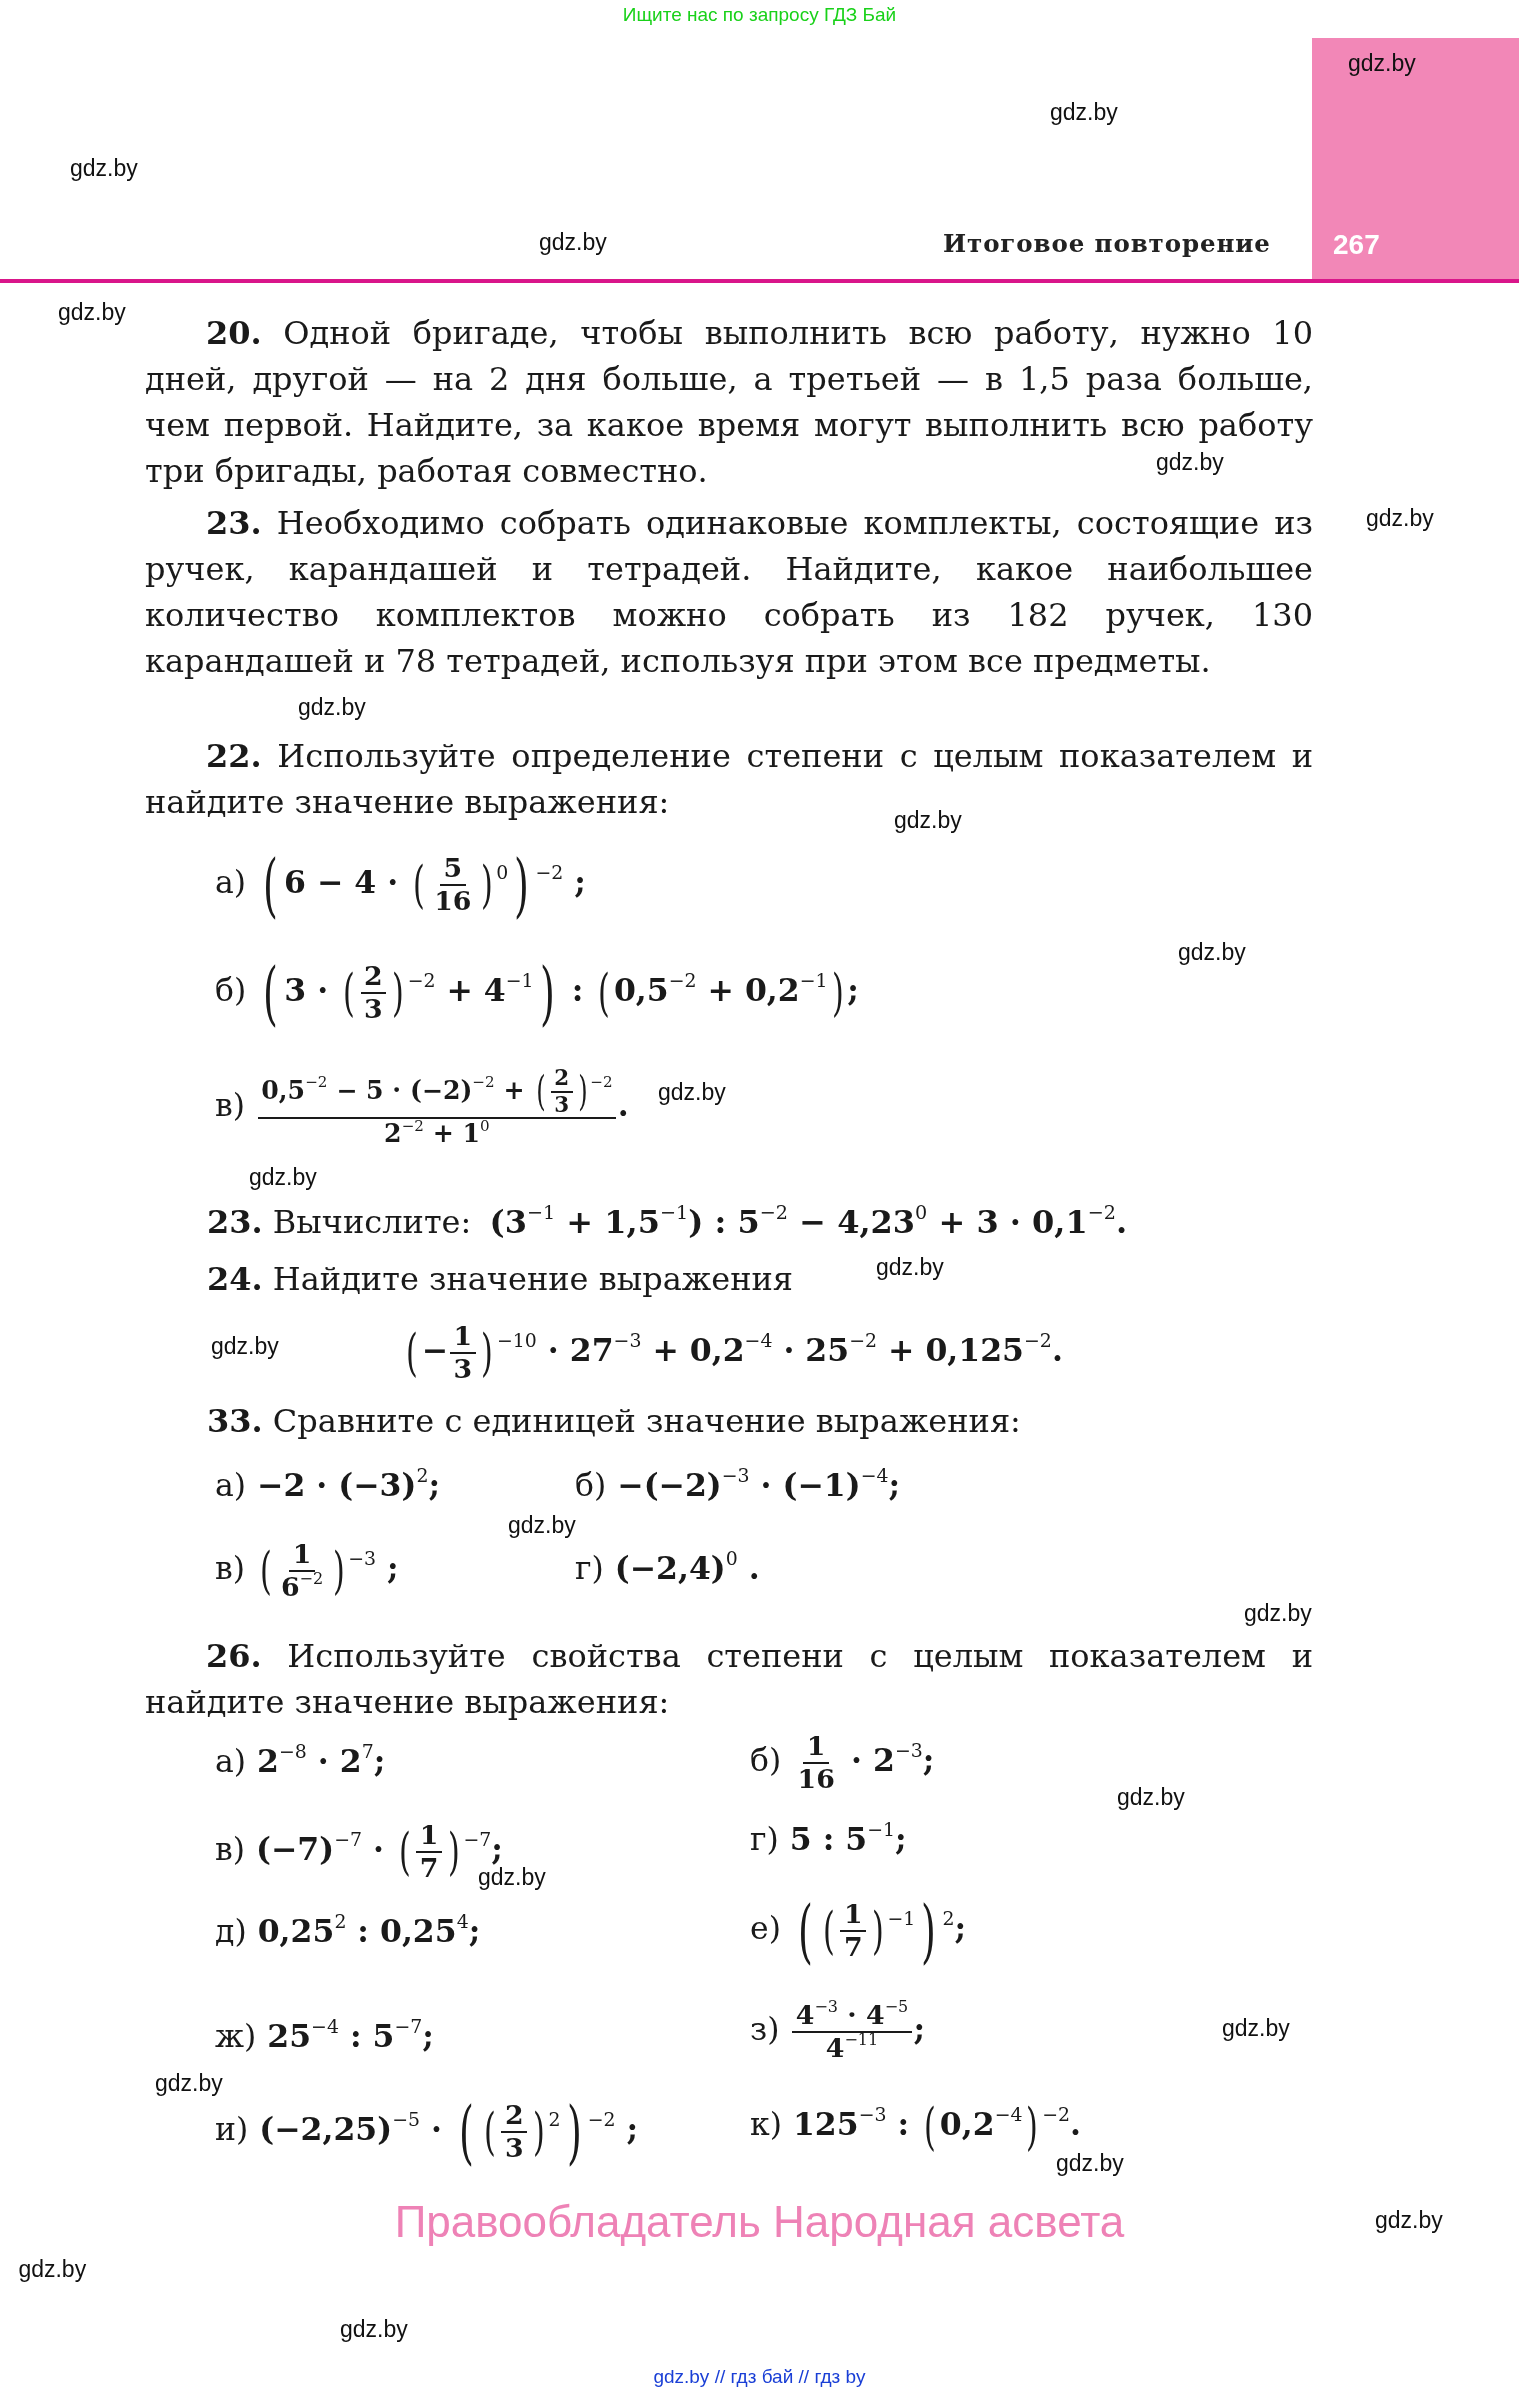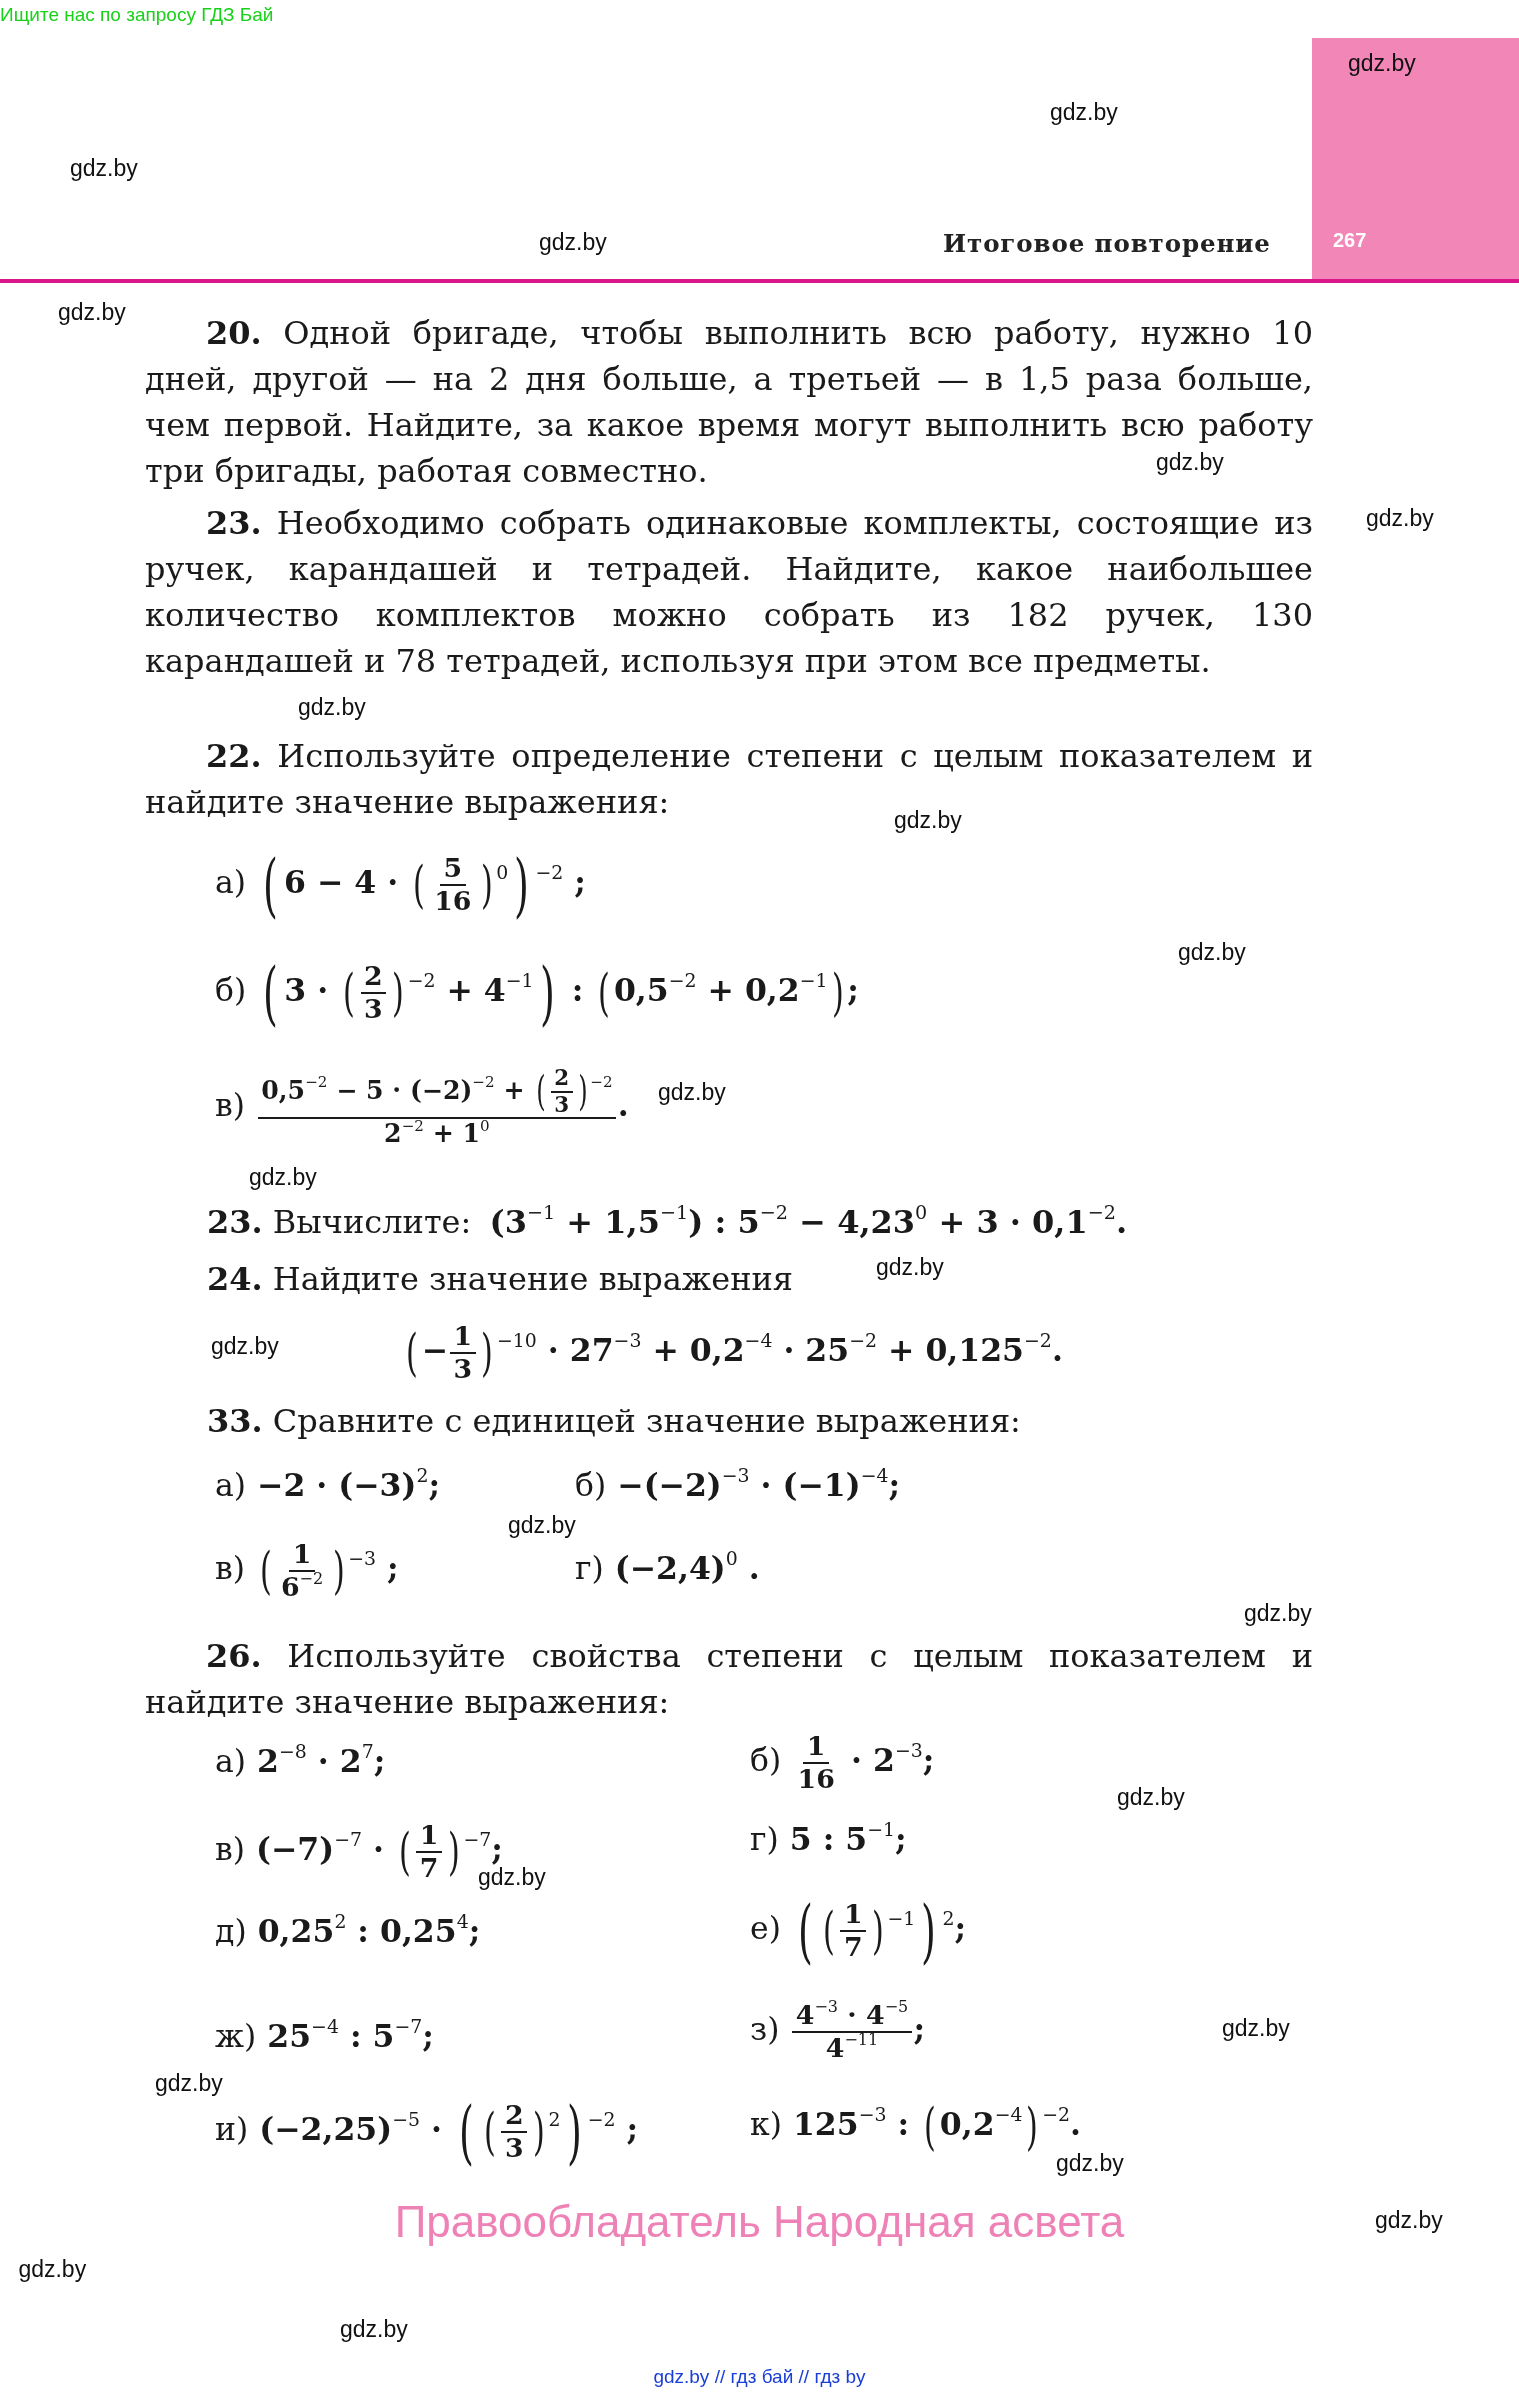--- a/index.html
+++ b/index.html
@@ -1,20 +1,20 @@
 <!DOCTYPE html>
 <html style="font-size:14px"><head>
 <meta charset="utf-8">
 <style>
   html,body{margin:0;padding:0;background:#fff;}
   body{width:1519px;height:2401px;position:relative;overflow:hidden;font-family:"DejaVu Serif",serif;color:#1a1a1a;}
   .abs{position:absolute;}
-  .banner{top:3.5px;left:0;width:1519px;text-align:left;font-family:"Liberation Sans",sans-serif;font-size:19px;color:#19d119;}
+  .banner{top:3.5px;left:0;width:1519px;text-align:center;font-family:"Liberation Sans",sans-serif;font-size:19px;color:#19d119;}
   .pink-block{left:1312px;top:38px;width:207px;height:242px;background:#f287b7;}
-  .page-num{left:1333px;top:229px;font-family:"Liberation Sans",sans-serif;font-weight:bold;font-size:20px;color:#fff;}
+  .page-num{left:1333px;top:229px;font-family:"Liberation Sans",sans-serif;font-weight:bold;font-size:28px;color:#fff;}
   .head-title{left:943px;top:229px;font-family:"DejaVu Serif",serif;font-weight:bold;font-size:24.5px;letter-spacing:0.9px;color:#222;text-align:right;}
   .rule{left:0;top:279px;width:1519px;height:4.4px;background:#d9168a;}
   .wm{font-family:"Liberation Sans",sans-serif;font-size:23px;color:#111;white-space:nowrap;}
   .txt{font-family:"DejaVu Serif",serif;font-size:32px;line-height:46px;color:#1a1a1a;text-align:justify;width:1168px;left:145px;}
   .txt .num{font-weight:bold;}
   .indent{text-indent:61px;}
   .line{font-family:"DejaVu Serif",serif;font-size:32px;color:#1a1a1a;white-space:nowrap;}
   .line .num{font-weight:bold;}
   .m{font-family:"DejaVu Serif",serif;font-size:31.5px;font-weight:bold;white-space:nowrap;color:#1a1a1a;margin-left:8px;}
   .lbl{font-weight:normal;}

